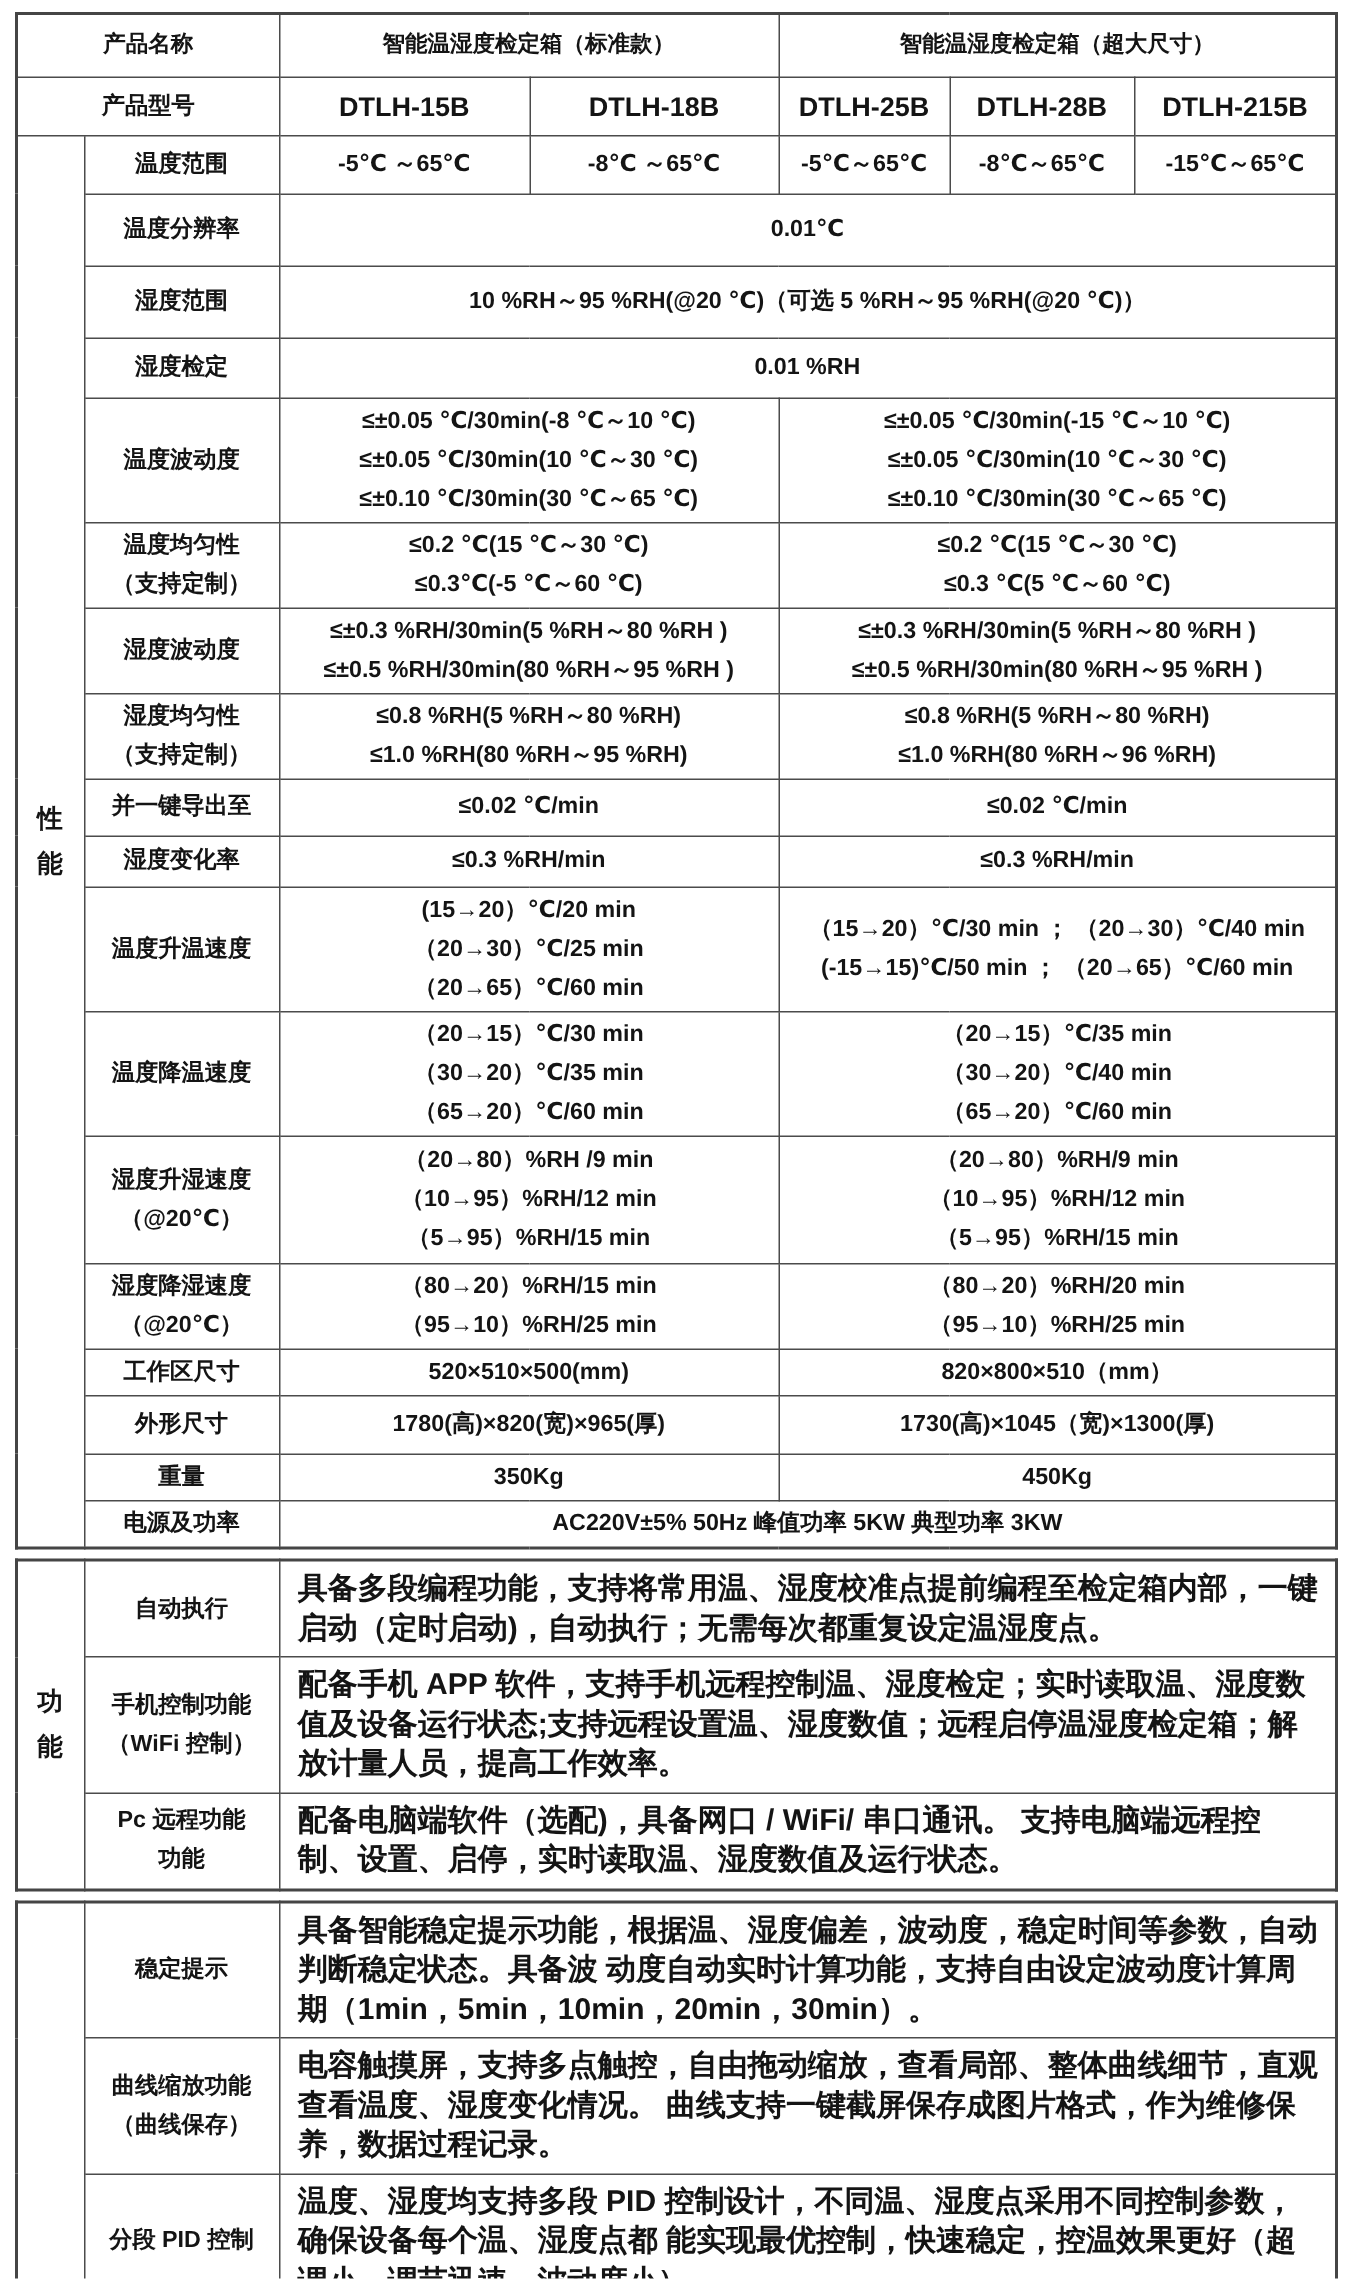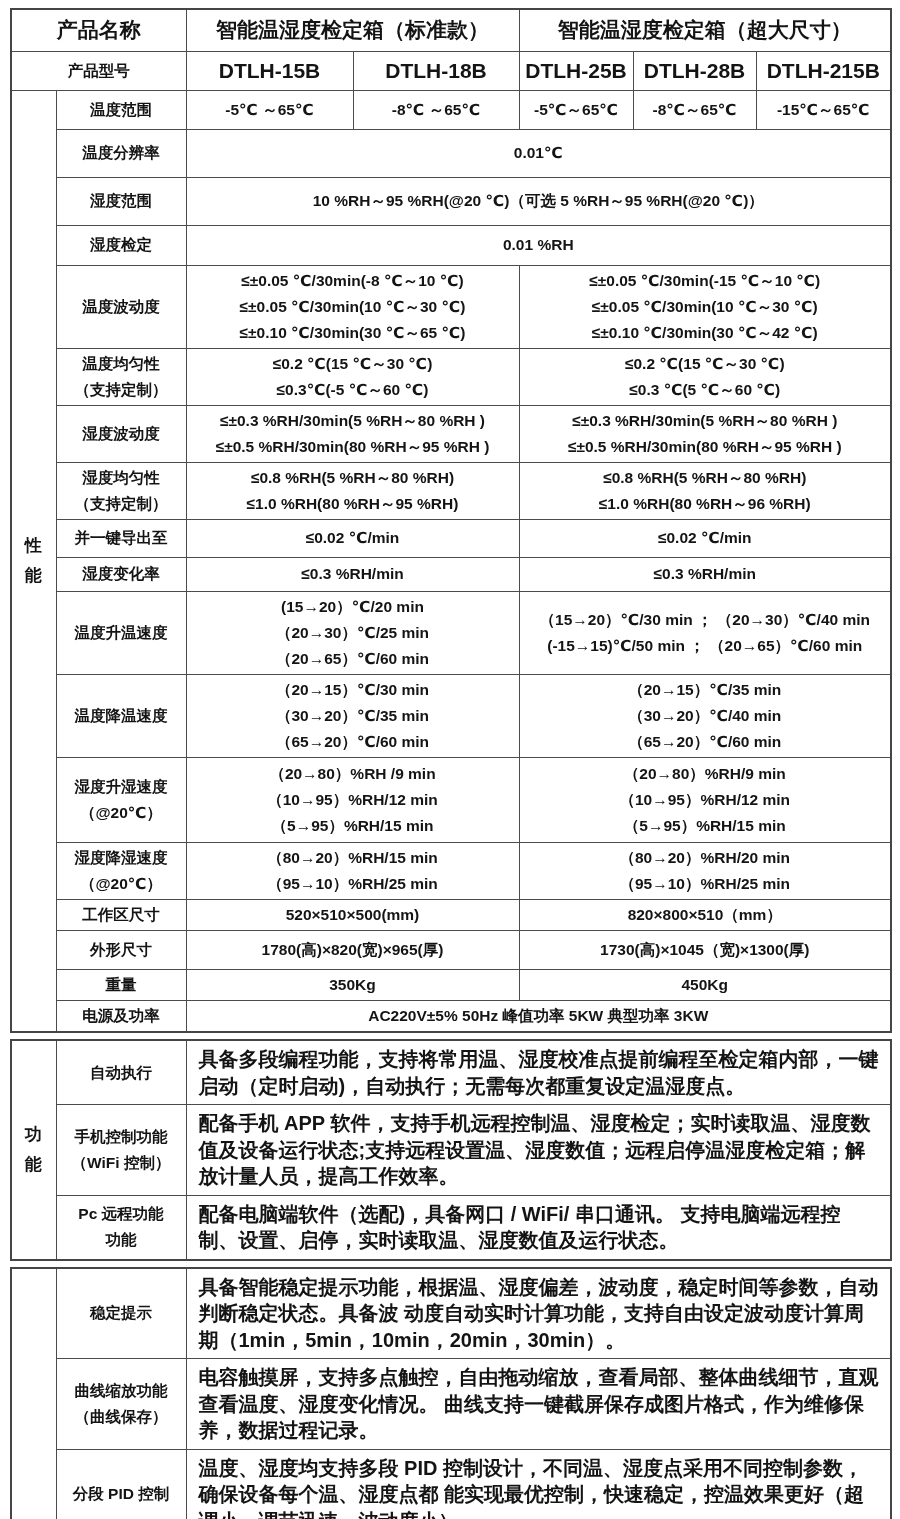--- a/index.html
+++ b/index.html
@@ -5,22 +5,22 @@
   html,body{margin:0;padding:0;background:#ffffff;}
   body{width:900px;height:1519px;font-family:"Liberation Sans","DejaVu Sans",sans-serif;color:#111;}
   .sheet{padding:8px 10px;box-sizing:border-box;width:900px;}
   table{border-collapse:collapse;table-layout:fixed;width:880px;background:#fff;}
   table{border:2px solid #454545;}
   td{border:1px solid #4b4b4b;text-align:center;vertical-align:middle;
      font-weight:700;font-size:15.5px;color:#141414;white-space:pre-line;
      padding:2px 4px;line-height:26px;overflow:hidden;}
   .gap{height:6px;}
   .vlabel{font-size:17px;line-height:30px;letter-spacing:1px;}
-  .hdr{font-size:21px;}
-  .model{font-size:21px;font-family:"Liberation Sans",sans-serif;}
+  .hdr{font-size:15px;}
+  .model{font-size:18px;font-family:"Liberation Sans",sans-serif;}
   .lab{font-size:15.5px;}
   .desc{text-align:left;font-size:20px;line-height:26.5px;padding:5px 10px 5px 12px;}
   .val{font-size:15.5px;}
 </style>
 </head>
 <body>
 
 <div class="sheet">
 
   <table class="spec">
@@ -69,21 +69,21 @@
       <td class="lab">湿度检定</td>
       <td colspan="5" class="val">0.01 %RH</td>
     </tr>
     <tr style="height:79px">
       <td class="lab">温度波动度</td>
       <td colspan="2" class="val">≤±0.05 ℃/30min(-8 ℃～10 ℃)
 ≤±0.05 ℃/30min(10 ℃～30 ℃)
 ≤±0.10 ℃/30min(30 ℃～65 ℃)</td>
       <td colspan="3" class="val">≤±0.05 ℃/30min(-15 ℃～10 ℃)
 ≤±0.05 ℃/30min(10 ℃～30 ℃)
-≤±0.10 ℃/30min(30 ℃～42 ℃)</td>
+≤±0.10 ℃/30min(30 ℃～65 ℃)</td>
     </tr>
     <tr style="height:55px">
       <td class="lab">温度均匀性
 （支持定制）</td>
       <td colspan="2" class="val">≤0.2 ℃(15 ℃～30 ℃)
 ≤0.3℃(-5 ℃～60 ℃)</td>
       <td colspan="3" class="val">≤0.2 ℃(15 ℃～30 ℃)
 ≤0.3 ℃(5 ℃～60 ℃)</td>
     </tr>
     <tr style="height:54px">

